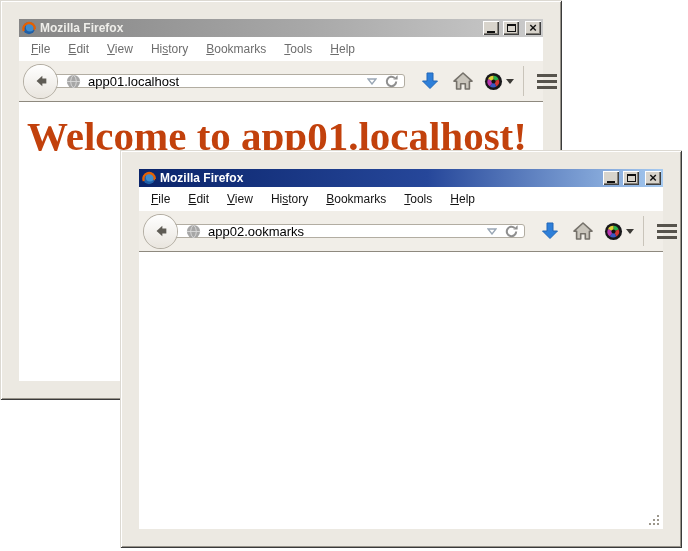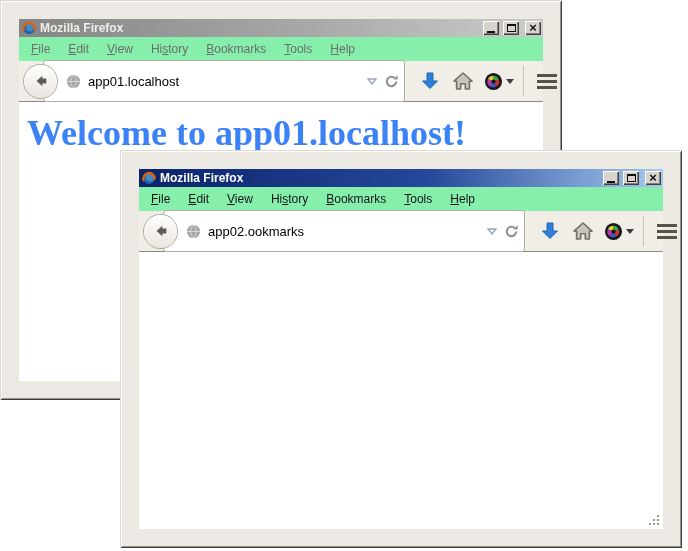--- a/index.html
+++ b/index.html
@@ -31,55 +31,55 @@
   .tb-btn { width:16px; height:14px; flex:none; background:#d8d4cc; position:relative;
             display:flex; align-items:center; justify-content:center; cursor:default;
             box-shadow: inset 1px 1px 0 #ffffff, inset -1px -1px 0 #404040, inset -2px -2px 0 #85817a; }
   .tb-btn.close { margin-left:2px; }
   .g-min { display:block; width:8px; height:2px; background:#101010; margin-top:7px; }
   .g-max { display:block; width:9px; height:8px; border:1px solid #101010; border-top-width:2px; }
   .g-close { font-size:13px; font-weight:bold; color:#101010; line-height:12px; margin-top:-1px; }
 
   
   .menubar { flex:0 0 24px; height:24px; display:flex; align-items:center;
-             padding-left:3px; font-size:12px; background:#86efac; }
+             padding-left:3px; font-size:12px; background:#ffffff; }
   .menu-item { padding:3px 9px 4px; white-space:nowrap; cursor:default; }
   .win-front .menu-item { color:#141414; }
   .win-back  .menu-item { color:#6d6d6d; }
   .mn { text-decoration:underline; }
 
   
   .navbar { flex:0 0 41px; height:41px; background:#f1eee8; border-bottom:1px solid #8e897f;
             display:flex; align-items:center; padding:0 6px 0 5px; }
   .back-btn { flex:none; width:33px; height:33px; border-radius:50%; z-index:2;
               background:linear-gradient(#ffffff,#e9e5de);
               box-shadow:0 0 0 1px #b2ada2; display:flex; align-items:center; justify-content:center; }
-  .urlbar { flex:none; width:362px; height:42px; margin-left:-14px; background:#ffffff;
+  .urlbar { flex:none; width:362px; height:14px; margin-left:-14px; background:#ffffff;
             border:1px solid #b2ada2; border-radius:3px; display:flex; align-items:center;
             padding:0 5px 0 22px; }
   .globe { flex:none; margin-right:7px; display:block; }
   .url-text { flex:1; font-size:13px; color:#000; white-space:nowrap; overflow:hidden; }
   .url-drop { flex:none; margin-right:7px; display:block; }
   .reload { flex:none; display:block; }
   .nav-btn { flex:none; display:flex; align-items:center; justify-content:center; height:34px; }
   .dl-btn   { margin-left:13px; width:24px; }
   .home-btn { margin-left:8px;  width:26px; }
   .ext-btn  { margin-left:8px;  width:30px; gap:3px; }
   .caret { width:0; height:0; border-left:4px solid transparent; border-right:4px solid transparent;
            border-top:5px solid #3c3a36; }
   .sep { flex:none; width:1px; height:30px; background:#c9c4ba; margin-left:9px; }
   .burger-btn { margin-left:9px; width:28px; }
   .burger { display:block; width:20px; height:15px;
             background:linear-gradient(#56534c 0 3px, transparent 3px 6px,
                         #56534c 6px 9px, transparent 9px 12px, #56534c 12px 15px); }
 
   
   .content { flex:1; background:#ffffff; position:relative; overflow:hidden; }
-  .content h1 { font-family:"Liberation Serif", serif; font-size:36px; font-weight:bold;
-                color:#3b82f6; margin:10px 0 0 8px; white-space:nowrap; }
+  .content h1 { font-family:"Liberation Serif", serif; font-size:41px; font-weight:bold;
+                color:#c2410c; margin:10px 0 0 8px; white-space:nowrap; }
   .grip { position:absolute; right:2px; bottom:2px; }
 </style>
 </head>
 <body>
 
 <div class="window win-back">
   <div class="titlebar">
     <svg class="ff-icon" viewBox="0 0 16 16" width="14" height="14">
       <circle cx="8" cy="8" r="7" fill="#1f5fa8"></circle>
       <circle cx="9" cy="7.3" r="4.6" fill="#3f8ccc"></circle>

